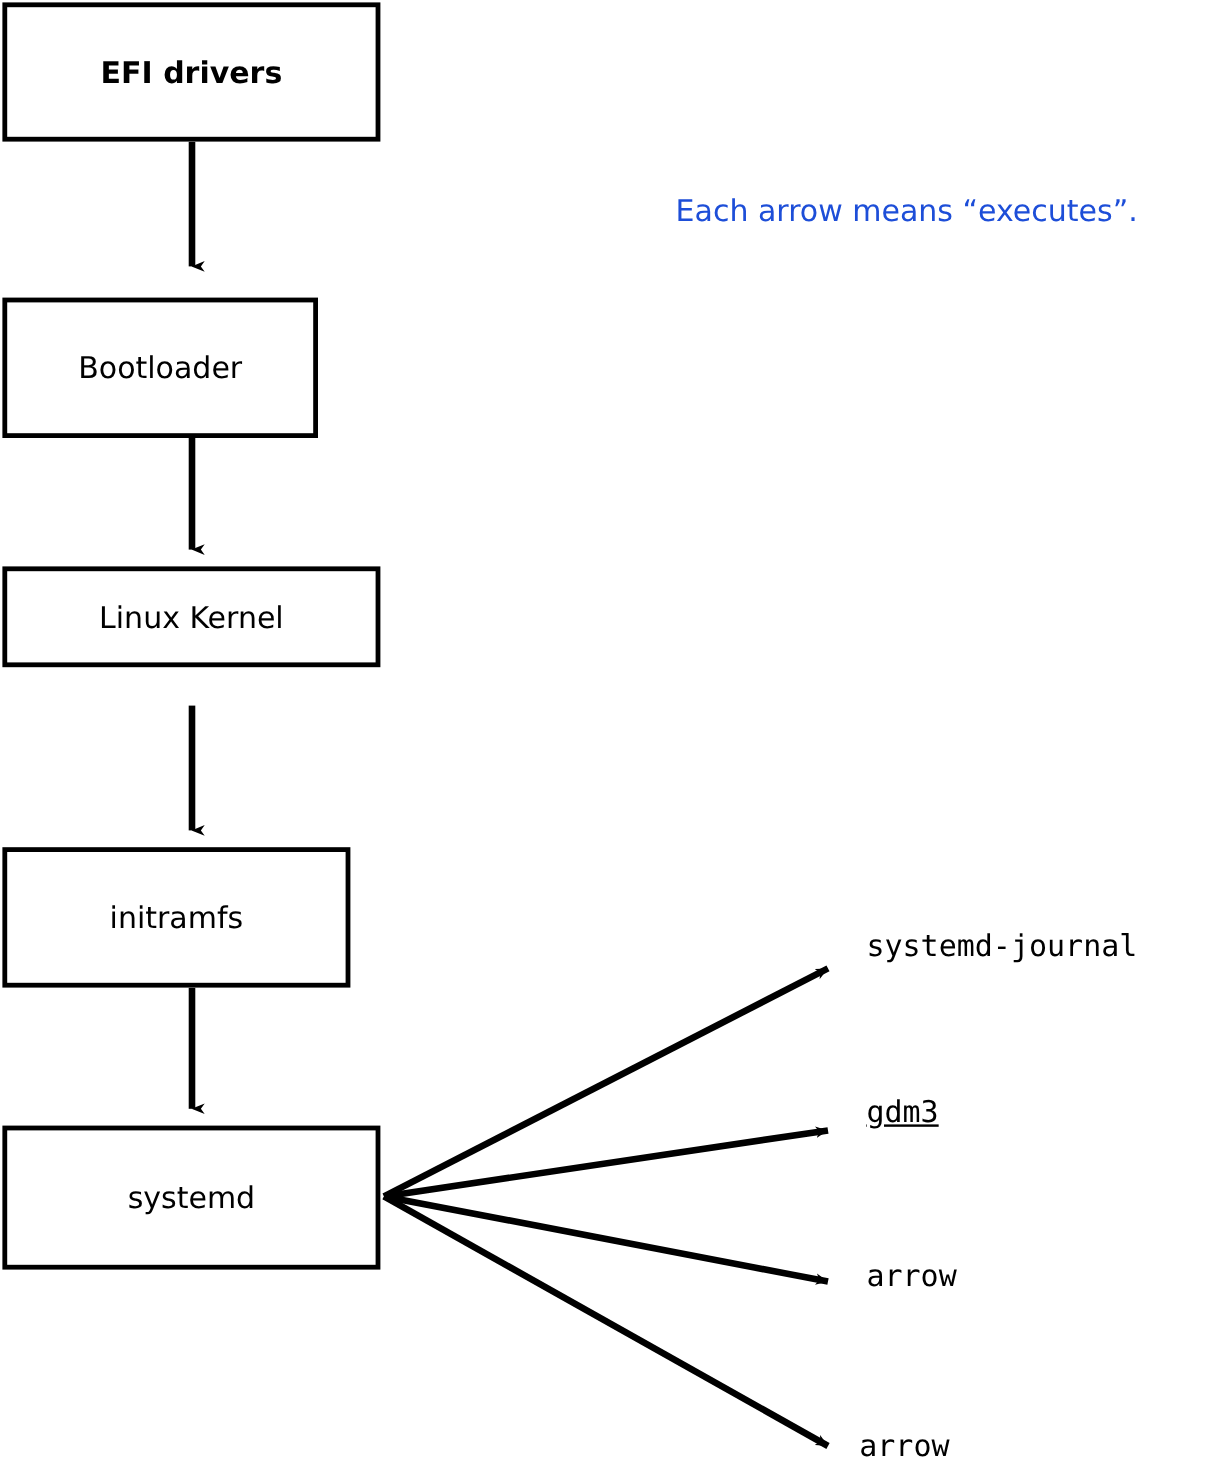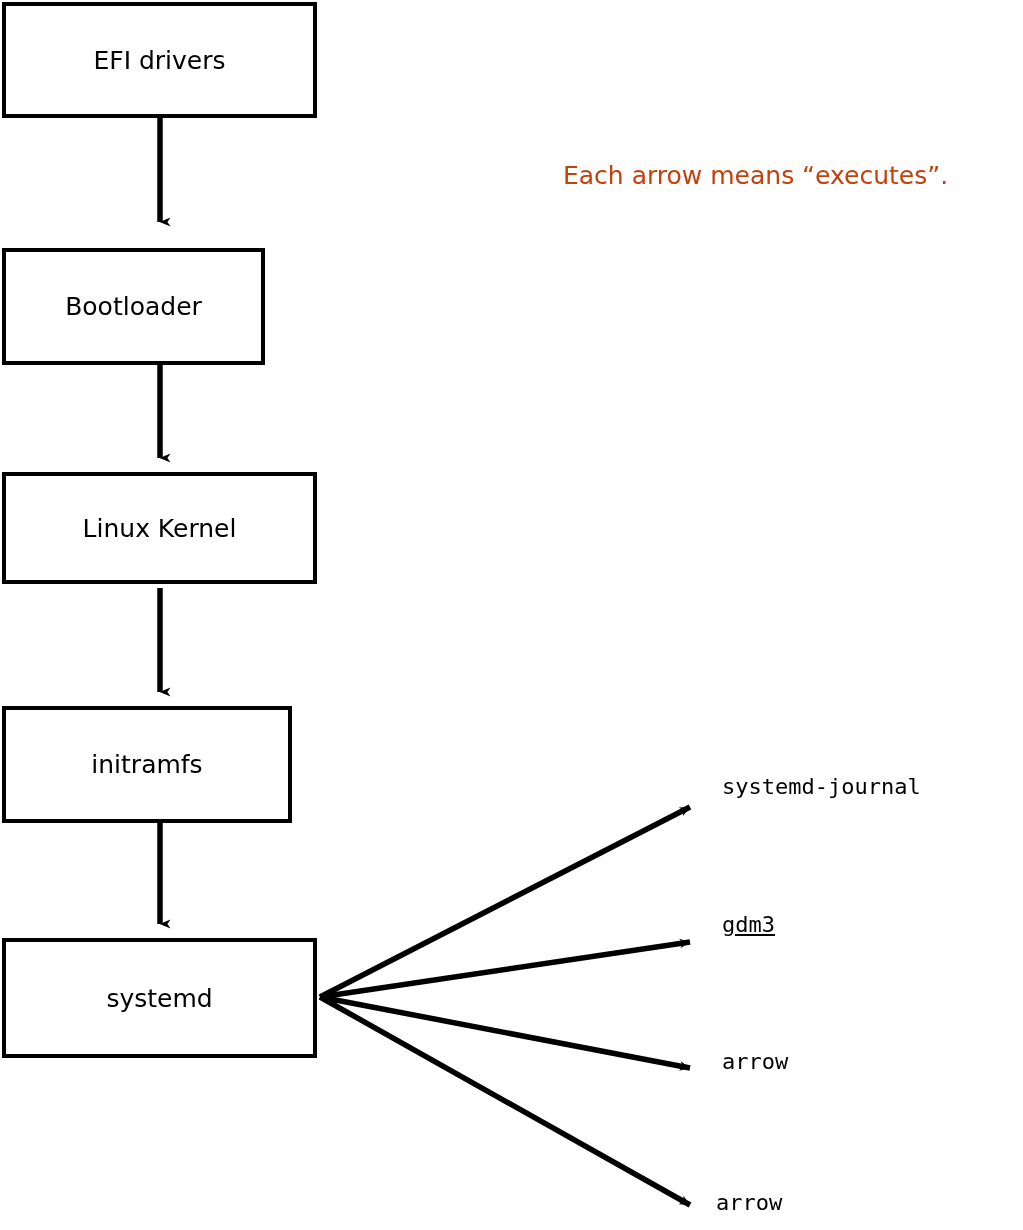--- a/index.html
+++ b/index.html
@@ -40,31 +40,31 @@
   .node-label {
     font-family: "DejaVu Sans", sans-serif;
     font-size: 25px;
     line-height: 1;
     color: #000000;
     white-space: nowrap;
   }
   .leaf-label {
     position: absolute;
     font-family: "DejaVu Sans Mono", monospace;
-    font-size: 22px;
+    font-size: 25px;
     line-height: 1;
     color: #000000;
     white-space: nowrap;
   }
   .annotation {
     position: absolute;
     font-family: "DejaVu Sans", sans-serif;
     font-size: 25px;
     line-height: 1;
-    color: #c2410c;
+    color: #1d4ed8;
     white-space: nowrap;
   }
 </style>
 </head>
 <body>
 
 <div id="diagram-root">
 
   <svg class="layer" viewBox="0 0 1023 1230" xmlns="http://www.w3.org/2000/svg" aria-hidden="true">
     <defs>
@@ -84,29 +84,29 @@
     </g>
 
     <g>
       <line x1="320" y1="997" x2="690" y2="807" stroke="#000000" stroke-width="5.5" marker-end="url(#arrowhead-fan)"></line>
       <line x1="320" y1="997" x2="690" y2="942" stroke="#000000" stroke-width="5.5" marker-end="url(#arrowhead-fan)"></line>
       <line x1="320" y1="997" x2="690" y2="1068" stroke="#000000" stroke-width="5.5" marker-end="url(#arrowhead-fan)"></line>
       <line x1="320" y1="997" x2="690" y2="1205" stroke="#000000" stroke-width="5.5" marker-end="url(#arrowhead-fan)"></line>
     </g>
   </svg>
 
-  <div class="node-box" style="left:2px; top:2px; width:315px; height:116px;">
+  <div class="node-box" style="left:2px; top:2px; width:315px; height:116px;font-weight:bold;">
     <span class="node-label">EFI drivers</span>
   </div>
 
   <div class="node-box" style="left:2px; top:248px; width:263px; height:117px;">
     <span class="node-label">Bootloader</span>
   </div>
 
-  <div class="node-box" style="left:2px; top:472px; width:315px; height:112px;">
+  <div class="node-box" style="left:2px; top:472px; width:315px; height:84px;">
     <span class="node-label">Linux Kernel</span>
   </div>
 
   <div class="node-box" style="left:2px; top:706px; width:290px; height:117px;">
     <span class="node-label">initramfs</span>
   </div>
 
   <div class="node-box" style="left:2px; top:938px; width:315px; height:120px;text-align:right;">
     <span class="node-label">systemd</span>
   </div>

